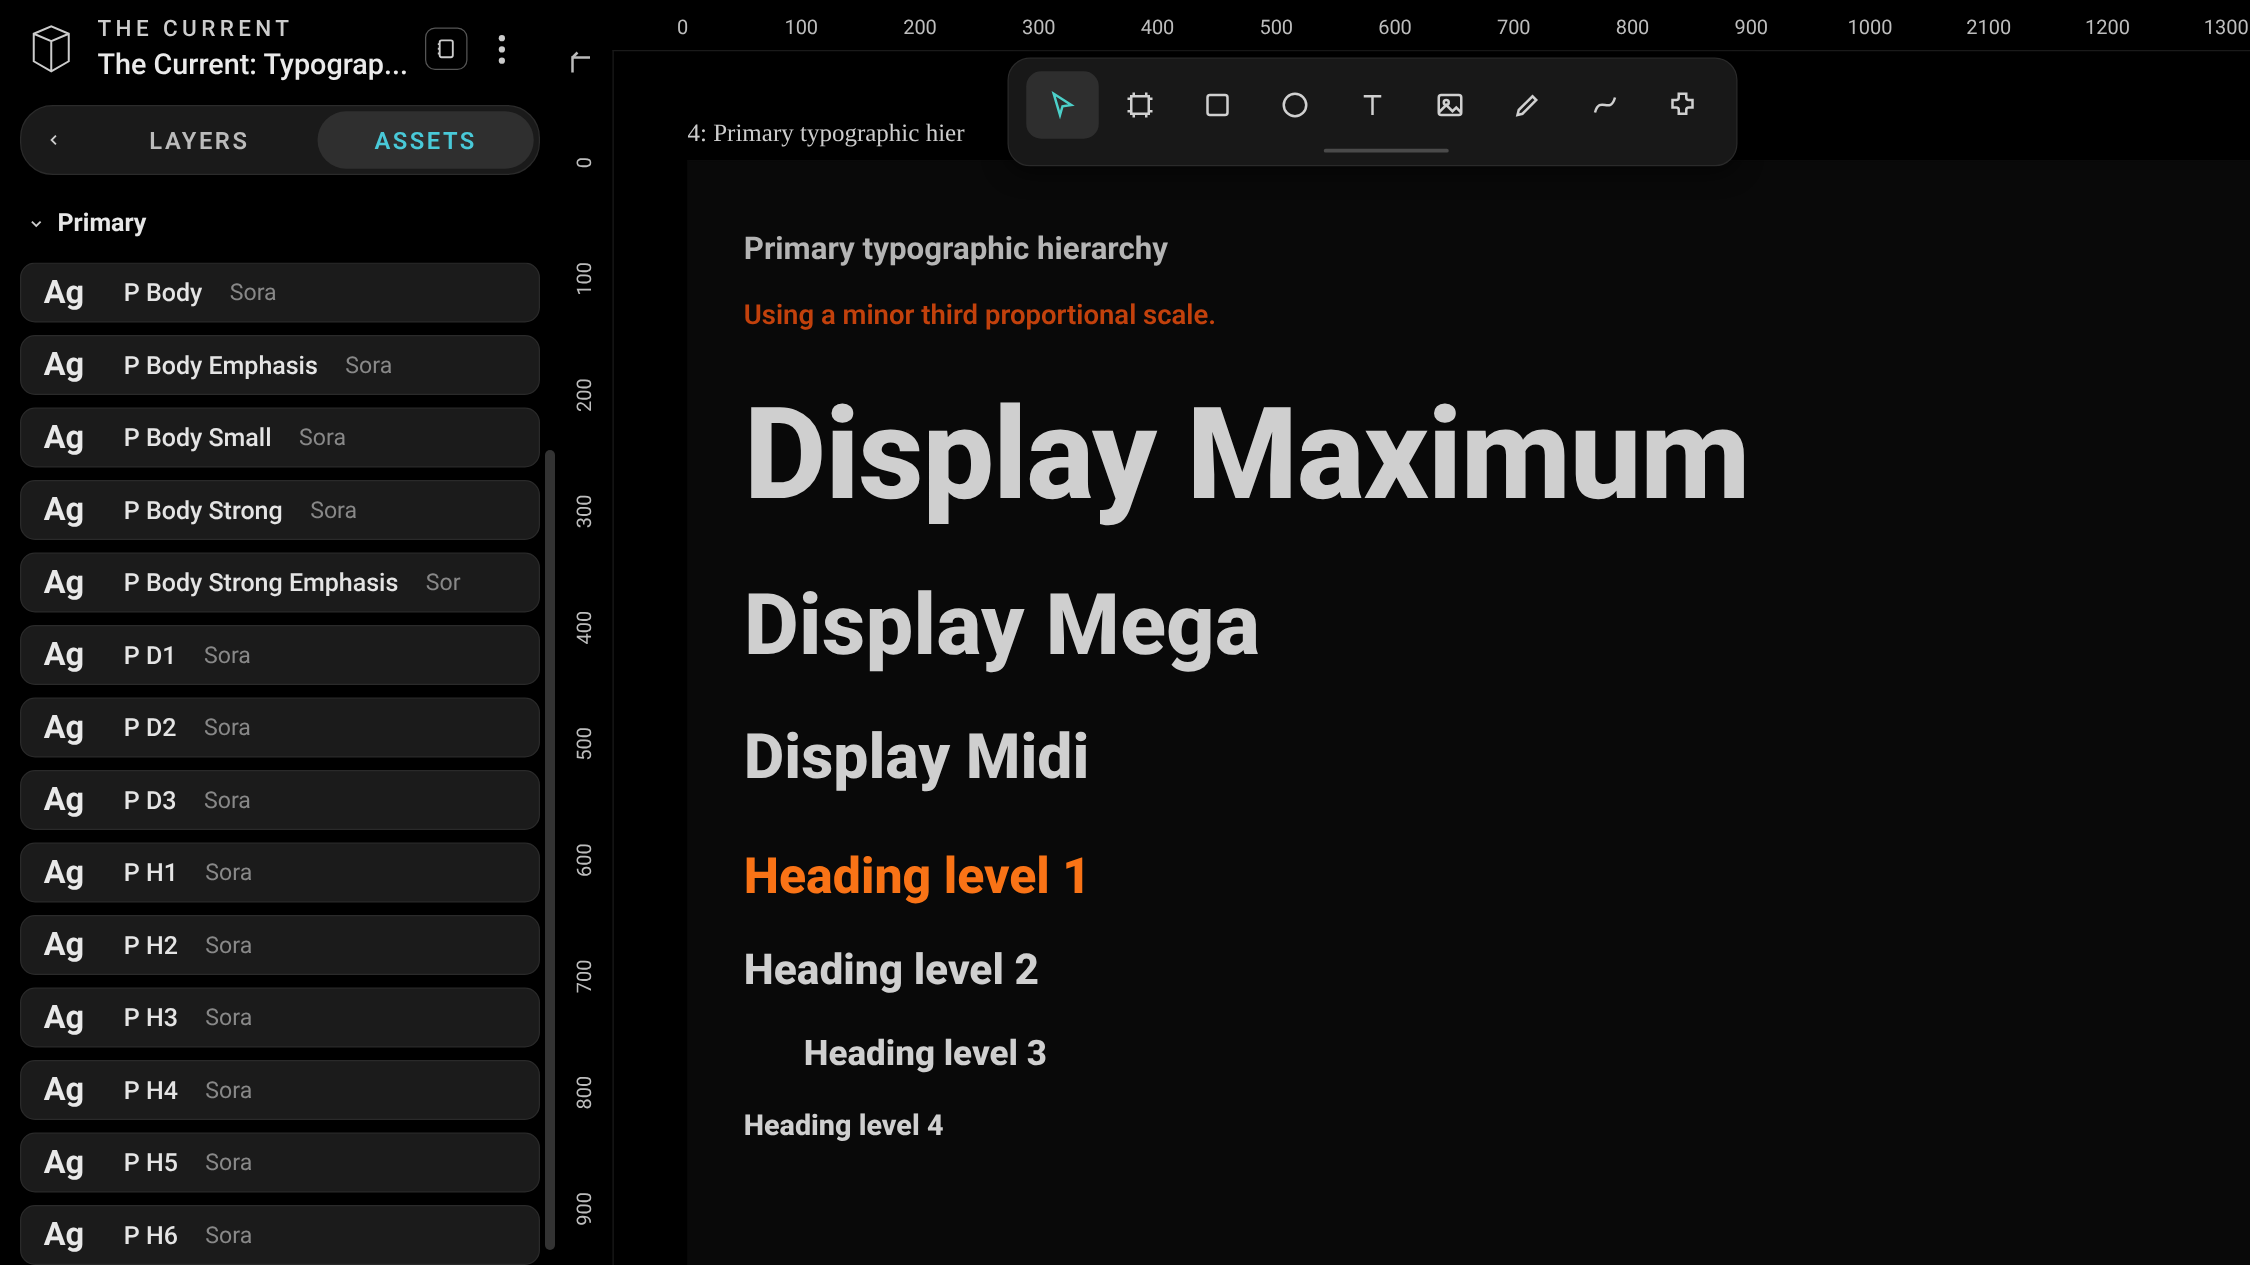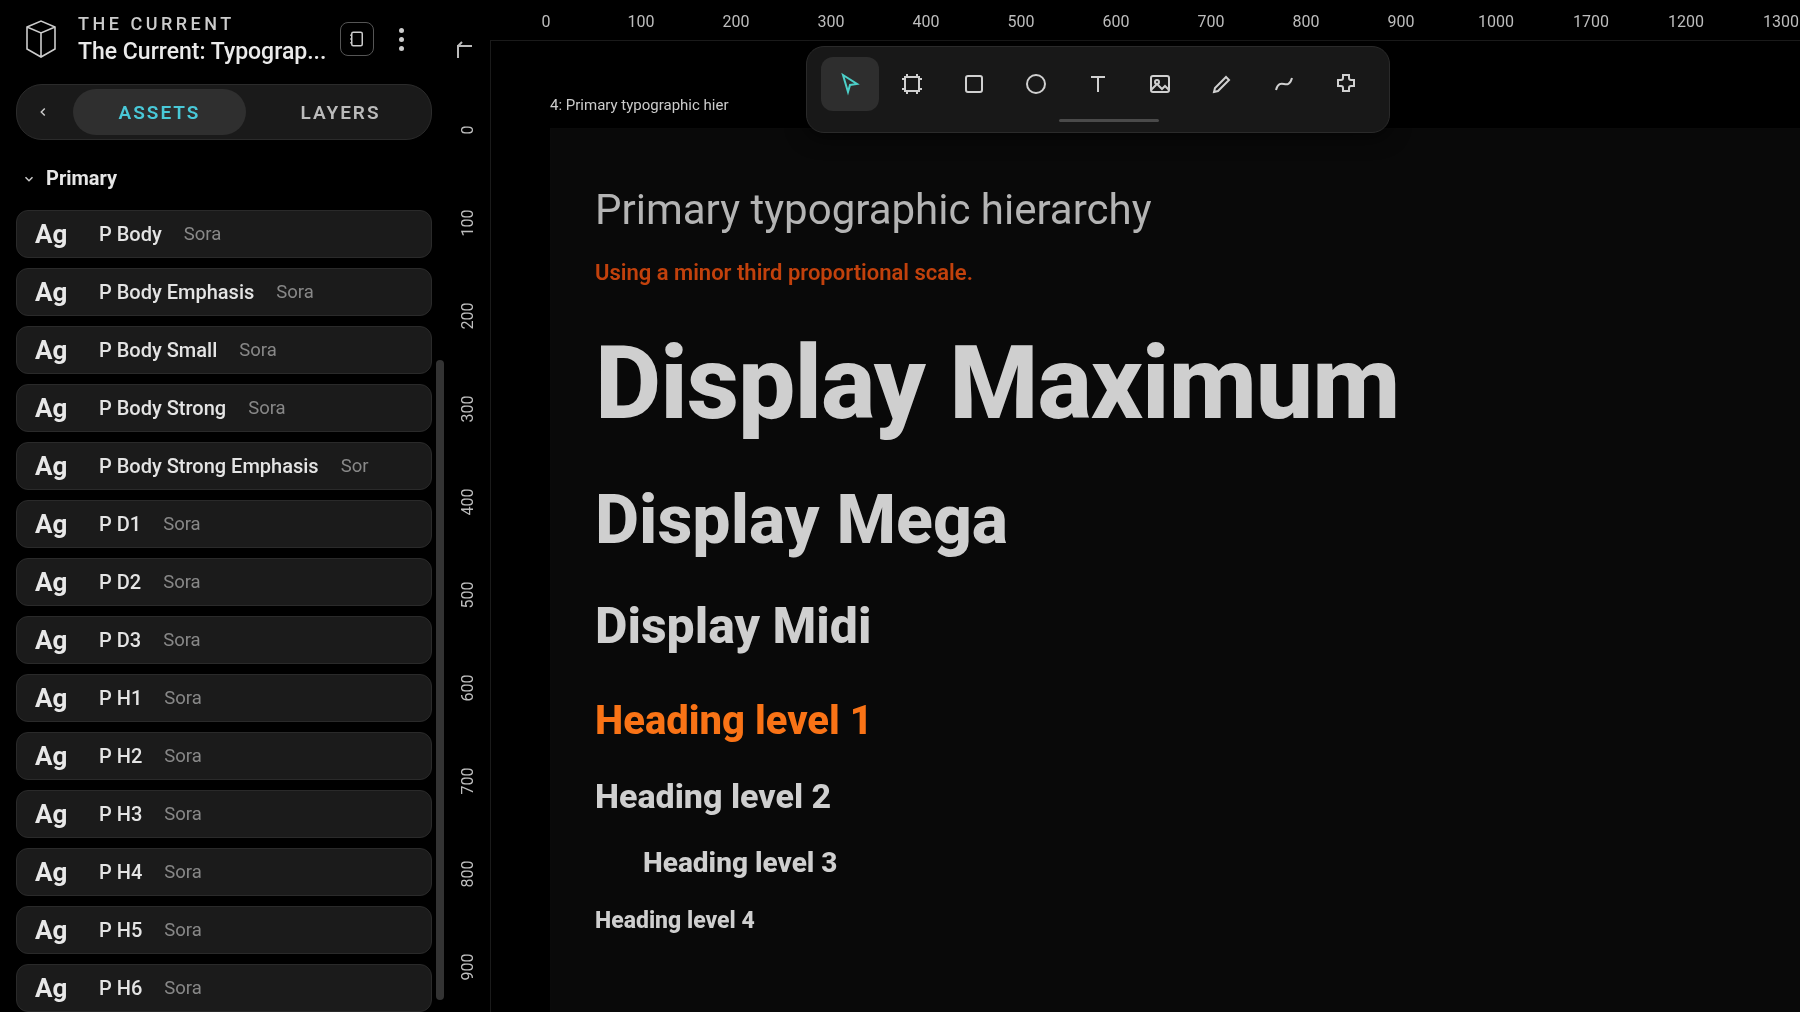--- a/index.html
+++ b/index.html
@@ -153,35 +153,36 @@
   
   
   .canvas-wrap {
     position:absolute;
     top:0; left:490px; right:0; bottom:0;
     background:#000;
   }
   .artboard-label {
     position:absolute;
     top:96px; left:550px;
-    font-size:15px; color:#ccc;
+    font-size:20px; color:#ccc;
     z-index:2;
+    font-family:Liberation Serif, serif;
   }
   .artboard {
     position:absolute;
     top:128px; left:550px;
     right:0;
     bottom:0;
     background:#090909;
     padding: 56px 44px 0 44px;
     border-top:1px solid #0a0a0a;
     border-left:1px solid #0a0a0a;
     z-index:1;
   }
-  .art-h1 { font-size:42px; font-weight:400; color:#b4b4b4; margin-bottom:26px; }
+  .art-h1 { font-size:25px; font-weight:700; color:#b4b4b4; margin-bottom:26px; }
   .art-sub { font-size:22px; font-weight:600; color:#c2410c; margin-bottom:46px; }
   .tmax { font-size:102px; font-weight:800; color:#cfcfcf; line-height:1.02; margin-bottom:50px; letter-spacing:-1px;}
   .tmega { font-size:68px; font-weight:800; color:#cfcfcf; line-height:1.04; margin-bottom:44px; }
   .tmidi { font-size:50px; font-weight:800; color:#cfcfcf; line-height:1.06; margin-bottom:44px; }
   .th1 { font-size:40px; font-weight:800; color:#f97316; margin-bottom:32px; }
   .th2 { font-size:34px; font-weight:800; color:#cfcfcf; margin-bottom:30px; }
   .th3 { font-size:28px; font-weight:800; color:#cfcfcf; margin-bottom:28px;margin-left:48px; }
   .th4 { font-size:23px; font-weight:800; color:#cfcfcf; }
 
   
@@ -255,22 +256,22 @@
   </div>
 </div>
 
 <div class="sidebar">
   <div class="tab-row">
     <div class="back-chip">
       <svg viewBox="0 0 24 24">
           <polyline points="15 18 9 12 15 6"></polyline>
         </svg>
     </div>
+    <div class="tab">LAYERS</div>
     <div class="tab active">ASSETS</div>
-    <div class="tab">LAYERS</div>
   </div>
 
   <div class="group-header">
     <span class="chev">
       <svg viewBox="0 0 24 24">
           <polyline points="6 9 12 15 18 9"></polyline>
         </svg>
     </span>
     <span class="group-title">Primary</span>
   </div>
@@ -355,21 +356,21 @@
     <span class="tick" style="left: 151px;">100</span>
     <span class="tick" style="left: 246px;">200</span>
     <span class="tick" style="left: 341px;">300</span>
     <span class="tick" style="left: 436px;">400</span>
     <span class="tick" style="left: 531px;">500</span>
     <span class="tick" style="left: 626px;">600</span>
     <span class="tick" style="left: 721px;">700</span>
     <span class="tick" style="left: 816px;">800</span>
     <span class="tick" style="left: 911px;">900</span>
     <span class="tick" style="left: 1006px;">1000</span>
-    <span class="tick" style="left: 1101px;">1700</span>
+    <span class="tick" style="left: 1101px;">2100</span>
     <span class="tick" style="left: 1196px;">1200</span>
     <span class="tick" style="left: 1291px;">1300</span>
   </div>
 <div class="ruler-v" id="ruler-v">
     <span class="tick" style="top: 90px;">0</span>
     <span class="tick" style="top: 183px;">100</span>
     <span class="tick" style="top: 276px;">200</span>
     <span class="tick" style="top: 369px;">300</span>
     <span class="tick" style="top: 462px;">400</span>
     <span class="tick" style="top: 555px;">500</span>

